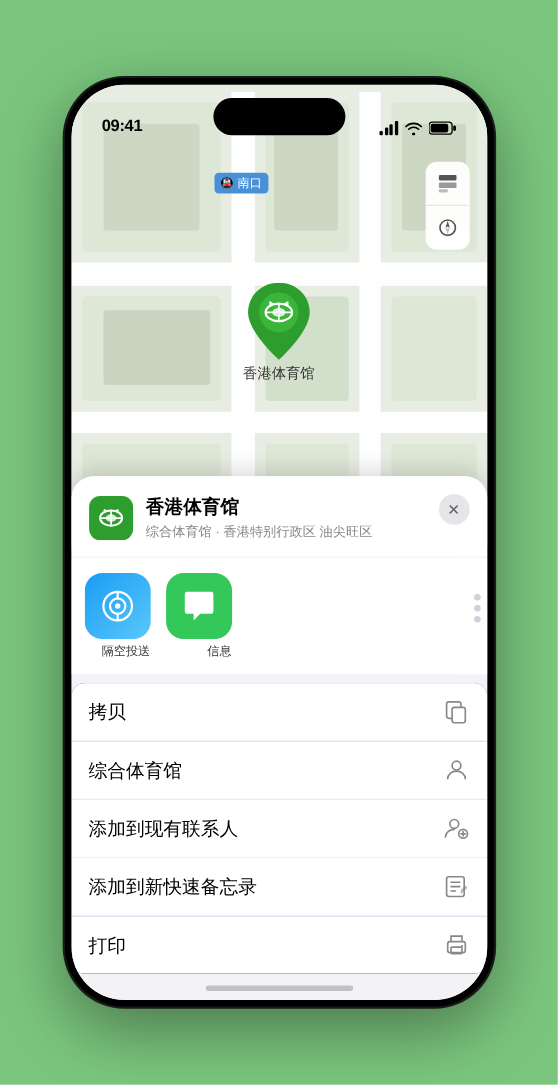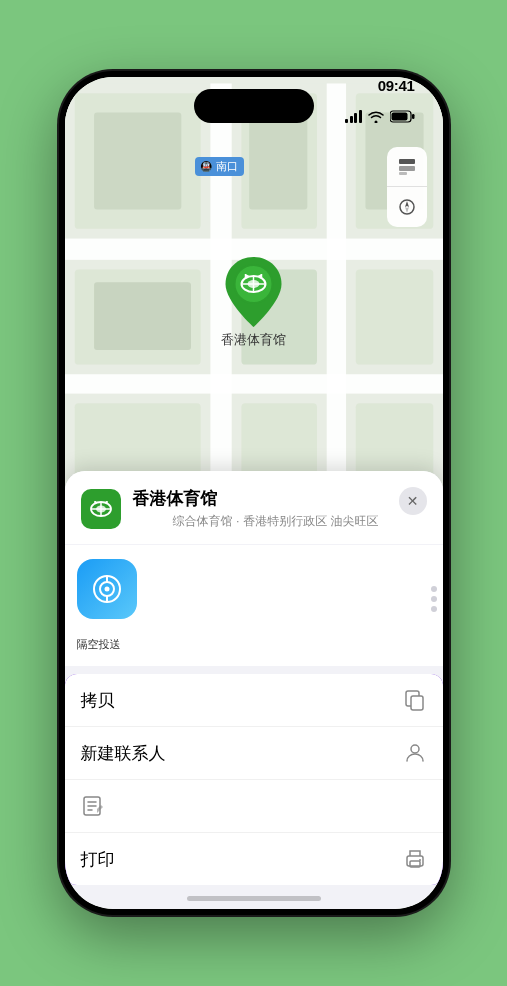--- a/index.html
+++ b/index.html
@@ -54,21 +54,20 @@
       position: absolute;
       top: 0;
       left: 0;
       right: 0;
       height: 54px;
       display: flex;
       align-items: flex-end;
       padding: 0 28px 8px;
       justify-content: space-between;
       z-index: 50;
-      flex-direction: column;
     }
 
     .status-time {
       font-size: 15px;
       font-weight: 600;
       color: #000;
       letter-spacing: -0.3px;
     }
 
     .status-icons {
@@ -210,43 +209,42 @@
     .place-details h2 {
       font-size: 17px;
       font-weight: 600;
       color: #000;
       margin-bottom: 3px;
     }
 
     .place-details p {
       font-size: 12px;
       color: #888;
-      margin-left: 40px;
     }
 
     .close-btn {
       width: 28px;
       height: 28px;
       background: #e5e5ea;
       border-radius: 50%;
       border: none;
       display: flex;
       align-items: center;
       justify-content: center;
       font-size: 14px;
       color: #666;
       cursor: pointer;
       flex-shrink: 0;
     }
 
     .share-item {
       display: flex;
       flex-direction: column;
-      align-items: flex-start;
-      gap: 18px;
+      align-items: flex-end;
+      gap: 3px;
       flex-shrink: 0;
     }
 
     .share-icon {
       width: 60px;
       height: 60px;
       border-radius: 16px;
       display: flex;
       align-items: center;
       justify-content: center;
@@ -488,20 +486,28 @@
                 <circle cx="17" cy="17" r="13" fill="none" stroke="white" stroke-width="2"></circle>
                 <circle cx="17" cy="17" r="7" fill="none" stroke="white" stroke-width="2"></circle>
                 <circle cx="17" cy="17" r="2.5" fill="white"></circle>
                 <line x1="17" y1="4" x2="17" y2="10" stroke="white" stroke-width="2" stroke-linecap="round"></line>
                 <line x1="17" y1="24" x2="17" y2="30" stroke="white" stroke-width="2" stroke-linecap="round"></line>
               </svg>
             </div>
             <span class="share-label">隔空投送</span>
           </div>
 
+          <div class="share-item">
+            <div class="share-icon message">
+              <svg width="34" height="34" viewBox="0 0 34 34">
+                <path d="M4 6 Q4 4 6 4 L28 4 Q30 4 30 6 L30 22 Q30 24 28 24 L18 24 L12 30 L12 24 L6 24 Q4 24 4 22 Z" fill="white"></path>
+              </svg>
+            </div>
+            <span class="share-label">信息</span>
+          </div>
 
 
 
         </div>
 
         <div style="position:absolute; right:0; top:0; bottom:0; width:50px; background:linear-gradient(to right, transparent, rgba(255,255,255,0.9) 50%); display:flex; align-items:center; justify-content:flex-end; padding-right:6px;">
           <div style="display:flex; flex-direction:column; gap:4px; margin-top:-14px;">
             <div style="width:6px;height:6px;border-radius:50%;background:#d0d0d8;"></div>
             <div style="width:6px;height:6px;border-radius:50%;background:#d0d0d8;"></div>
             <div style="width:6px;height:6px;border-radius:50%;background:#d0d0d8;"></div>
@@ -513,29 +519,40 @@
 
         <div class="action-row">
           <span class="action-label">拷贝</span>
           <svg width="24" height="24" viewBox="0 0 24 24">
             <rect x="8" y="8" width="12" height="14" rx="2" stroke="#888" stroke-width="1.5" fill="none"></rect>
             <path d="M16 8V5a2 2 0 00-2-2H5a2 2 0 00-2 2v11a2 2 0 002 2h3" stroke="#888" stroke-width="1.5" fill="none"></path>
           </svg>
         </div>
 
         <div class="action-row">
-          <span class="action-label">新建联系人</span>
+          <span class="action-label">综合体育馆</span>
           <svg width="24" height="24" viewBox="0 0 24 24">
             <circle cx="12" cy="8" r="4" stroke="#888" stroke-width="1.5" fill="none"></circle>
             <path d="M4 20c0-4 3.6-7 8-7s8 3 8 7" stroke="#888" stroke-width="1.5" fill="none" stroke-linecap="round"></path>
           </svg>
         </div>
 
-
         <div class="action-row">
+          <span class="action-label">添加到现有联系人</span>
+          <svg width="24" height="24" viewBox="0 0 24 24">
+            <circle cx="10" cy="8" r="4" stroke="#888" stroke-width="1.5" fill="none"></circle>
+            <path d="M2 20c0-4 3.6-7 8-7" stroke="#888" stroke-width="1.5" fill="none" stroke-linecap="round"></path>
+            <circle cx="18" cy="17" r="4" stroke="#888" stroke-width="1.5" fill="none"></circle>
+            <line x1="16" y1="17" x2="20" y2="17" stroke="#888" stroke-width="1.5" stroke-linecap="round"></line>
+            <line x1="18" y1="15" x2="18" y2="19" stroke="#888" stroke-width="1.5" stroke-linecap="round"></line>
+          </svg>
+        </div>
+
+        <div class="action-row">
+          <span class="action-label">添加到新快速备忘录</span>
           <svg width="24" height="24" viewBox="0 0 24 24">
             <rect x="3" y="3" width="16" height="18" rx="2" stroke="#888" stroke-width="1.5" fill="none"></rect>
             <line x1="7" y1="8" x2="15" y2="8" stroke="#888" stroke-width="1.5" stroke-linecap="round"></line>
             <line x1="7" y1="12" x2="15" y2="12" stroke="#888" stroke-width="1.5" stroke-linecap="round"></line>
             <line x1="7" y1="16" x2="11" y2="16" stroke="#888" stroke-width="1.5" stroke-linecap="round"></line>
             <path d="M18 17 L22 13 L20 11 L16 15 L16 19 L18 17Z" fill="#888" opacity="0.6"></path>
           </svg>
         </div>
 
         <div class="action-row" style="border-bottom:none;">

